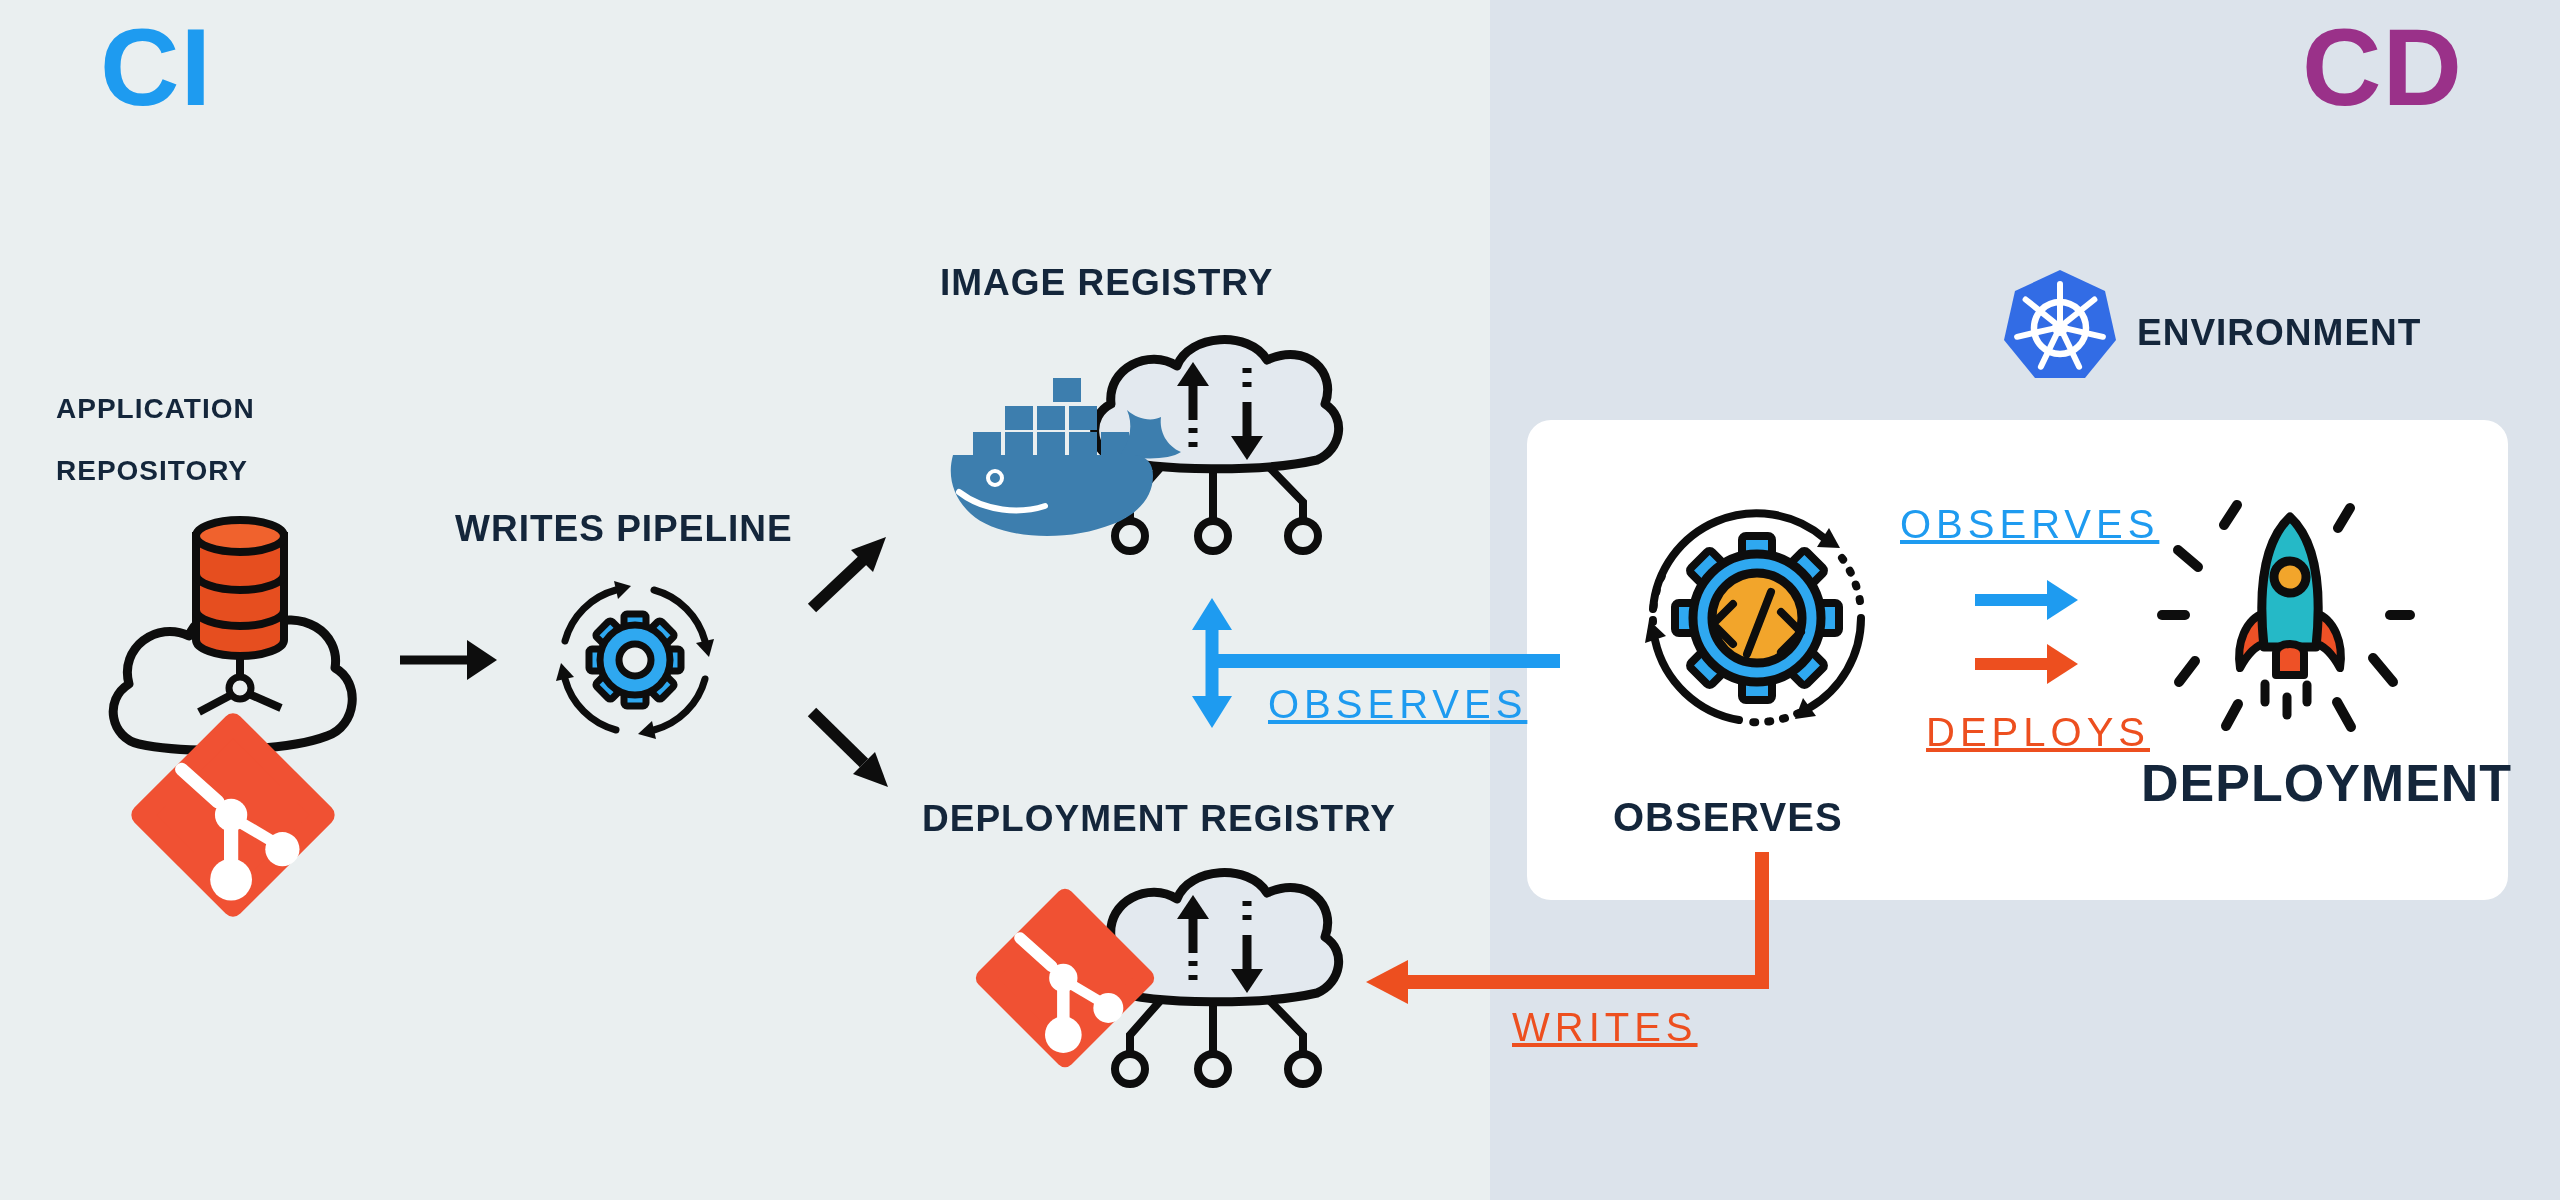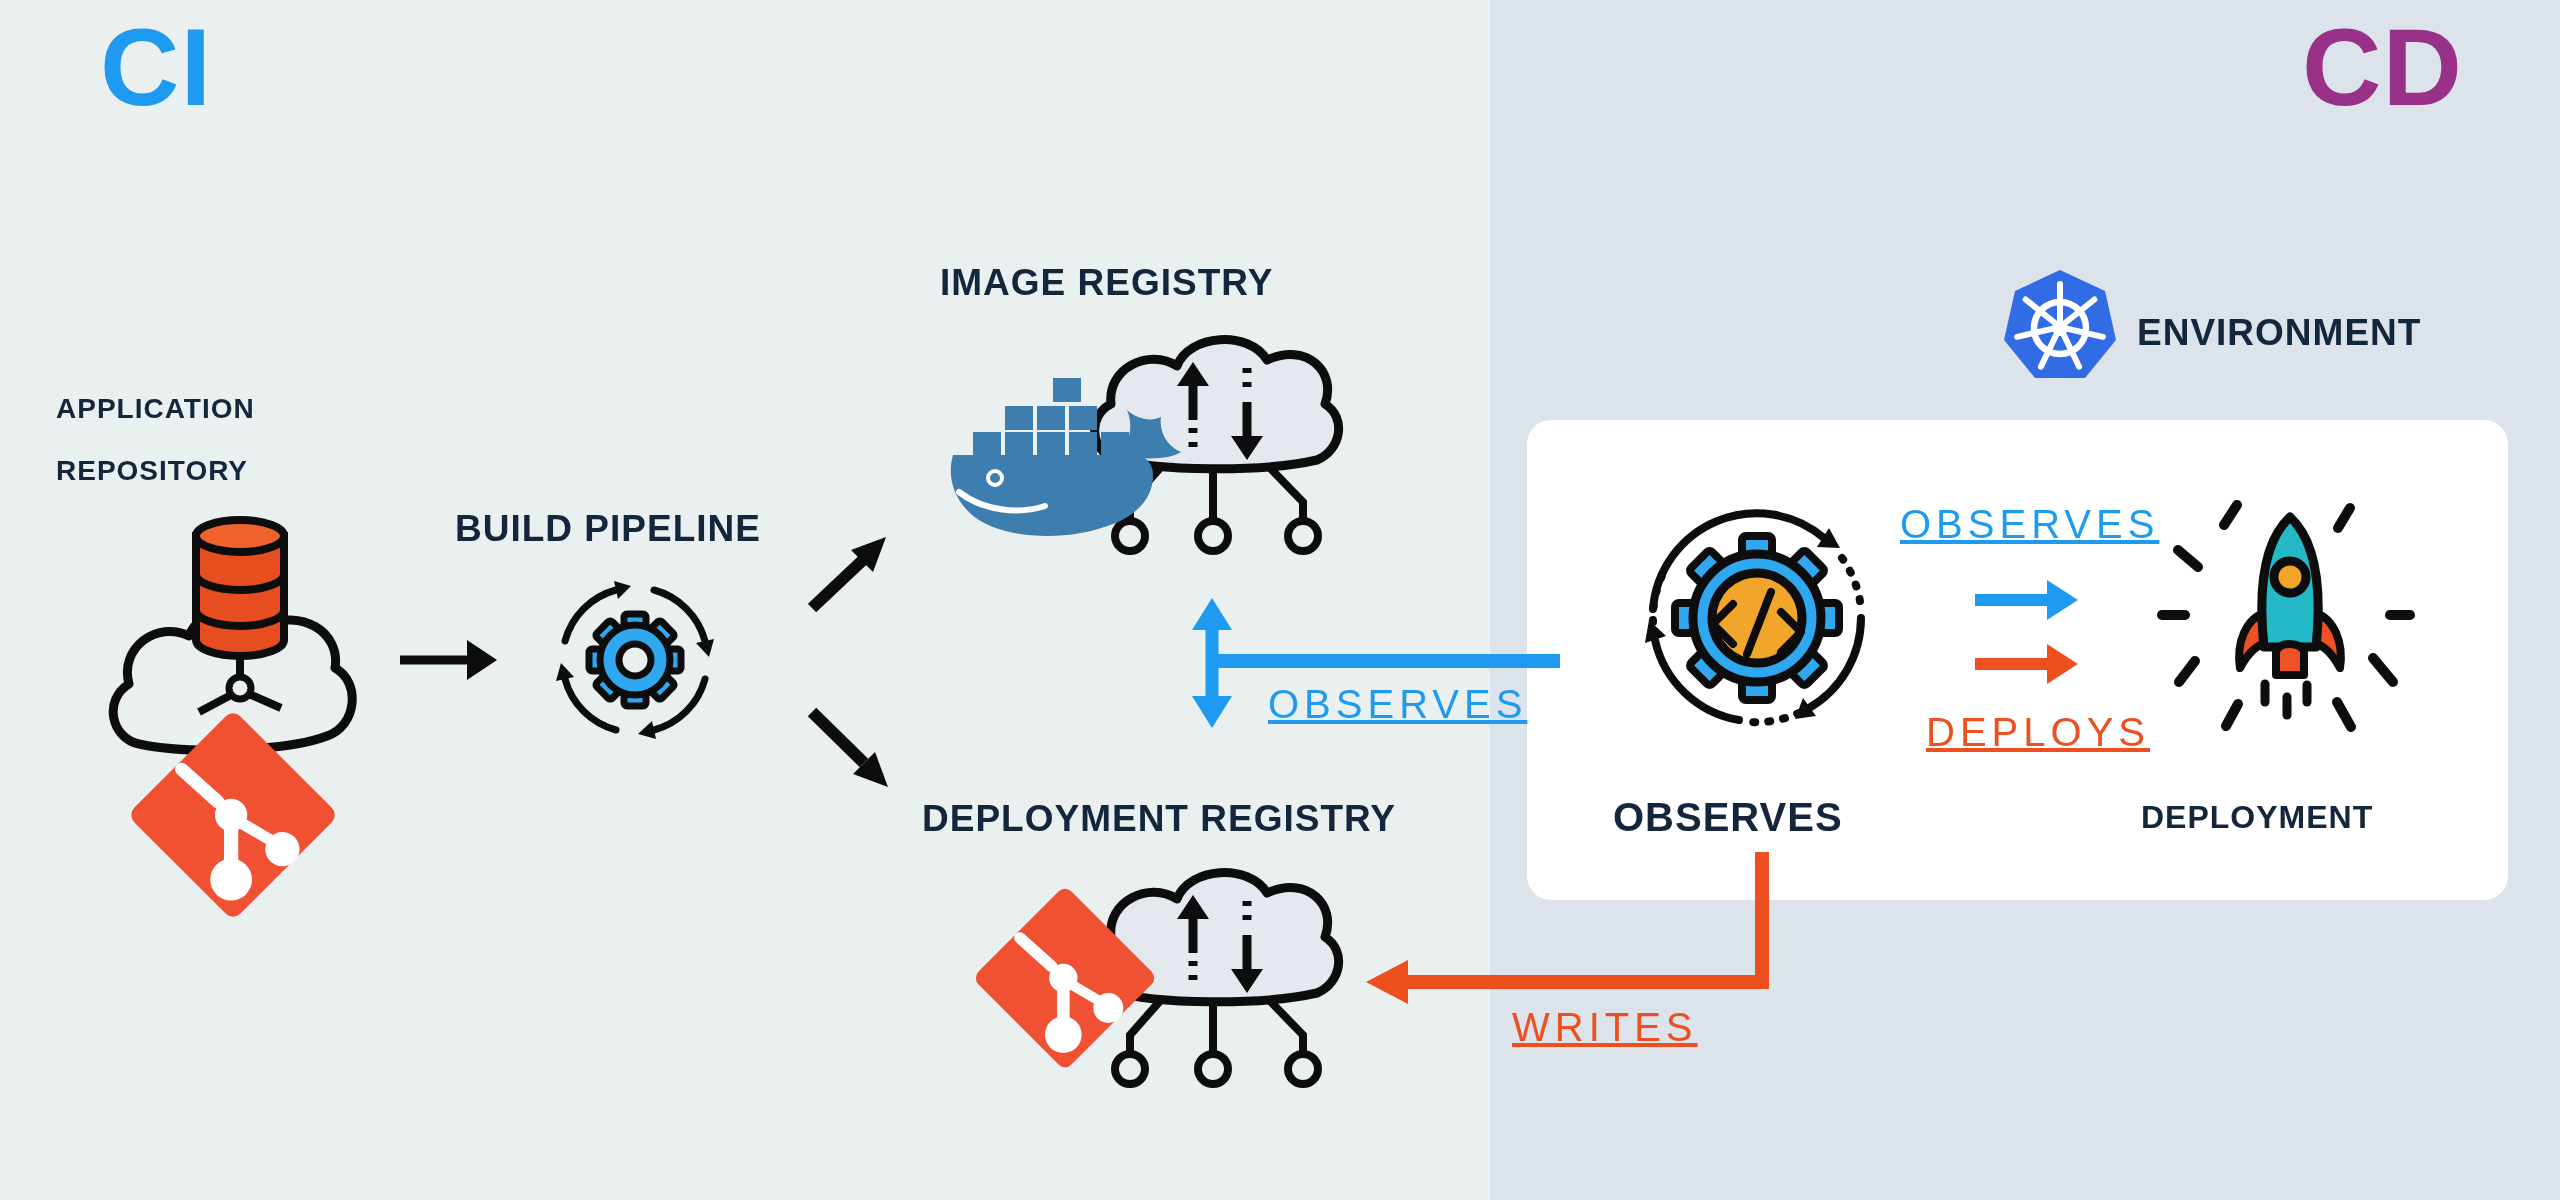--- a/index.html
+++ b/index.html
@@ -82,21 +82,21 @@
       <path d="M101,62 A44,16 0 0 0 189,62 M101,98 A44,16 0 0 0 189,98" fill="none" stroke="#0d0d0d" stroke-width="8"></path>
     </g>
     <use href="#git-badge" x="0" y="0" width="228" height="228" transform="translate(24,189)"></use>
   </svg>
 
   <svg class="icon" style="left:400px;top:636px" width="100" height="48" viewBox="0 0 100 48">
     <line x1="0" y1="24" x2="70" y2="24" stroke="#0d0d0d" stroke-width="9"></line>
     <polygon points="67,4 97,24 67,44" fill="#0d0d0d"></polygon>
   </svg>
 
-  <div class="node-label" style="left:455px;top:498px;width:360px;">BUILD PIPELINE</div>
+  <div class="node-label" style="left:455px;top:498px;width:360px;">WRITES PIPELINE</div>
   <svg class="icon" style="left:545px;top:565px" width="180" height="190" viewBox="0 0 180 190">
     <g stroke="#0d0d0d" stroke-width="7" fill="none" stroke-linecap="round">
       <path d="M20,76 A72,72 0 0 1 71,25"></path>
       <path d="M109,25 A72,72 0 0 1 160,76"></path>
       <path d="M160,114 A72,72 0 0 1 109,165"></path>
       <path d="M71,165 A72,72 0 0 1 20,114"></path>
     </g>
     <g fill="#0d0d0d">
       <polygon points="86,21 73,34 69,16"></polygon>
       <polygon points="164,92 151,78 169,74"></polygon>
@@ -248,15 +248,15 @@
     <path d="M156,118 C174,124 184,148 180,173 C172,158 163,150 154,148 Z" fill="#EE5126" stroke="#0d0d0d" stroke-width="8" stroke-linejoin="round"></path>
     <path d="M130,22 C156,46 162,95 156,152 L104,152 C98,95 104,46 130,22 Z" fill="#25B9C7" stroke="#0d0d0d" stroke-width="9" stroke-linejoin="round"></path>
     <path d="M116,180 L116,158 C116,146 144,146 144,158 L144,180 Z" fill="#EE5126" stroke="#0d0d0d" stroke-width="8" stroke-linejoin="round"></path>
     <circle cx="130" cy="82" r="16" fill="#F2A52B" stroke="#0d0d0d" stroke-width="9"></circle>
     <g stroke="#0d0d0d" stroke-width="9" stroke-linecap="round">
       <line x1="105" y1="189" x2="105" y2="207"></line>
       <line x1="127" y1="202" x2="127" y2="220"></line>
       <line x1="147" y1="190" x2="147" y2="207"></line>
     </g>
   </svg>
-  <div class="node-label" style="left:2141px;top:786px;width:300px;font-size:32px;">DEPLOYMENT</div>
+  <div class="node-label" style="left:2141px;top:752px;width:300px;font-size:52px;">DEPLOYMENT</div>
 
 </div>
 
 </body></html>

